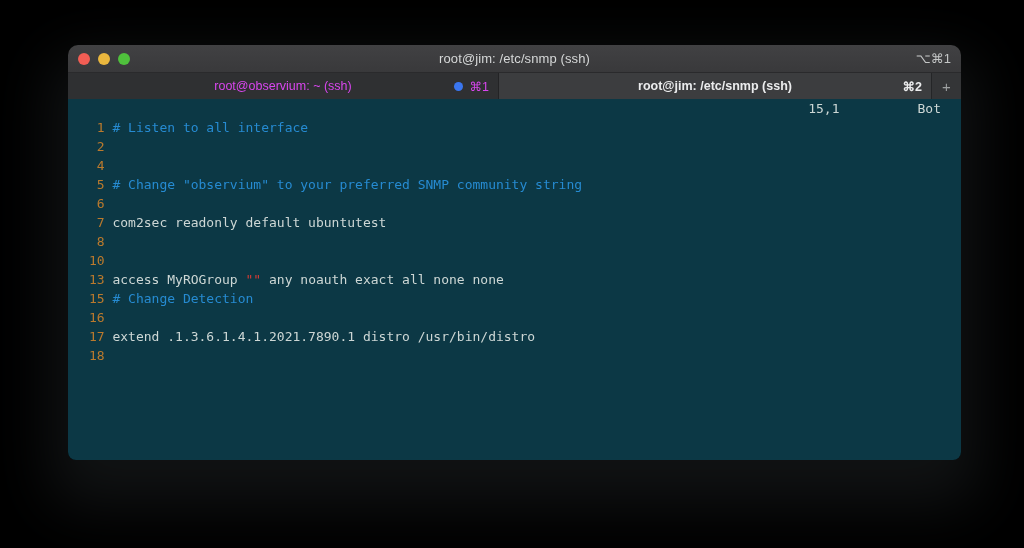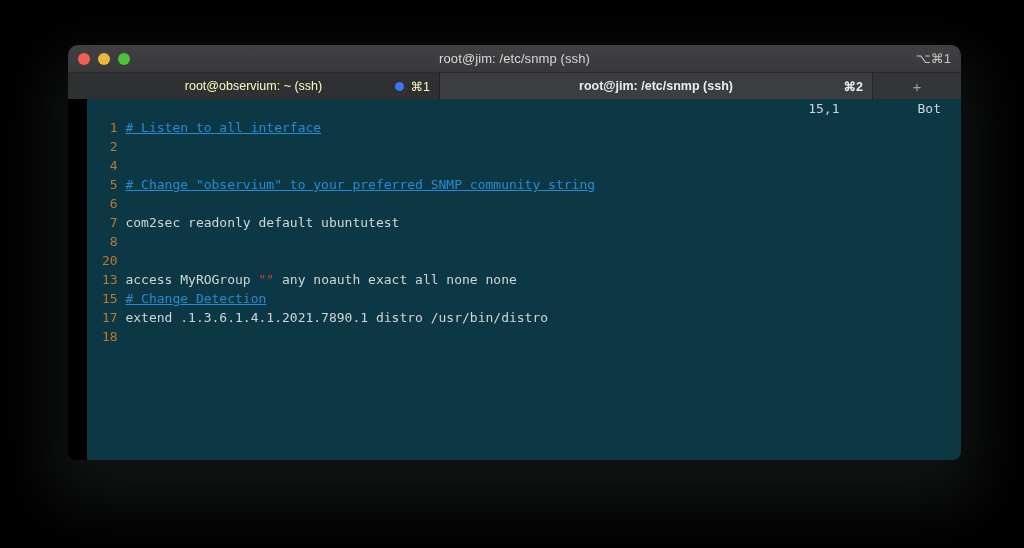--- a/index.html
+++ b/index.html
@@ -31,55 +31,55 @@
     position: absolute; right: 10px; color: #c4c6c6;
     font: 13px "Liberation Sans", sans-serif;
   }
 
   .tabbar {
     height: 26px; flex: 0 0 26px; display: flex;
     background: #2a2a2c; font: 12.5px "Liberation Sans", sans-serif;
   }
   .tab { position: relative; display: flex; align-items: center; justify-content: center; }
   .tab.inactive {
-    width: 372px; background: var(--tab-inactive-bg, #2f3032); color: #fef9c3;
+    width: 431px; background: var(--tab-inactive-bg, #2f3032); color: #d946ef;
     border-right: 1px solid #232325;
   }
   .tab.active {
     width: 432px; background: var(--tab-active-bg, #3c3d3f); color: #ebeced;
     font-weight: bold;
   }
   .tab-right { position: absolute; right: 9px; display: flex; align-items: center; gap: 7px; }
   .activity-dot { width: 9px; height: 9px; border-radius: 50%; background: var(--activity-dot, #3a76f0); }
   .tab-shortcut { font-weight: normal; }
   .tab.active .tab-shortcut { font-weight: bold; color: #ebeced; }
   .newtab {
     flex: 1; background: #343537; color: #9da0a1; border-left: 1px solid #242527;
     display: flex; align-items: center; justify-content: center;
     font: 15px "Liberation Sans", sans-serif; cursor: default;
   }
 
   .terminal {
     flex: 1; background: var(--terminal-bg, #0c3845);
     font: 13px/19px "DejaVu Sans Mono", monospace;
     color: var(--text, #cdd7d5);
-    padding-left: 15px; overflow: hidden; margin-left: 19px;
+    padding-left: 21px; overflow: hidden;
   }
   .ruler {
     height: 19px; display: flex; justify-content: flex-end; padding-right: 20px;
     white-space: pre;
   }
   .ruler .pos { margin-right: 78px; }
   .line { height: 19px; white-space: pre; }
   .lnum {
     display: inline-block; width: 2ch; text-align: right;
     color: var(--line-number, #bb7a2d); margin-right: 1ch;
   }
   .seg-default { color: var(--text, #cdd7d5); }
-  .seg-comment { color: var(--comment, #268bd2); text-decoration: underline; }
+  .seg-comment { color: var(--comment, #268bd2); }
   .seg-string  { color: var(--string, #d63c35); }
 </style>
 </head>
 <body>
 
 <div class="window">
 
   <div class="titlebar">
     <div class="lights">
       <div class="light red"></div>
@@ -115,21 +115,22 @@
       <span>Bot</span>
     </div>
     <div>
         <div class="line"><span class="lnum">1</span><span class="seg-comment"># Listen to all interface</span></div>
         <div class="line"><span class="lnum">2</span></div>
         <div class="line"><span class="lnum">4</span></div>
         <div class="line"><span class="lnum">5</span><span class="seg-comment"># Change "observium" to your preferred SNMP community string</span></div>
         <div class="line"><span class="lnum">6</span></div>
         <div class="line"><span class="lnum">7</span><span class="seg-default">com2sec readonly default ubuntutest</span></div>
         <div class="line"><span class="lnum">8</span></div>
-        <div class="line"><span class="lnum">20</span></div>
+        <div class="line"><span class="lnum">10</span></div>
         <div class="line"><span class="lnum">13</span><span class="seg-default">access MyROGroup </span><span class="seg-string">""</span><span class="seg-default"> any noauth exact all none none</span></div>
         <div class="line"><span class="lnum">15</span><span class="seg-comment"># Change Detection</span></div>
+        <div class="line"><span class="lnum">16</span></div>
         <div class="line"><span class="lnum">17</span><span class="seg-default">extend .1.3.6.1.4.1.2021.7890.1 distro /usr/bin/distro</span></div>
         <div class="line"><span class="lnum">18</span></div>
       </div>
   </div>
 
 </div>
 
 </body></html>

